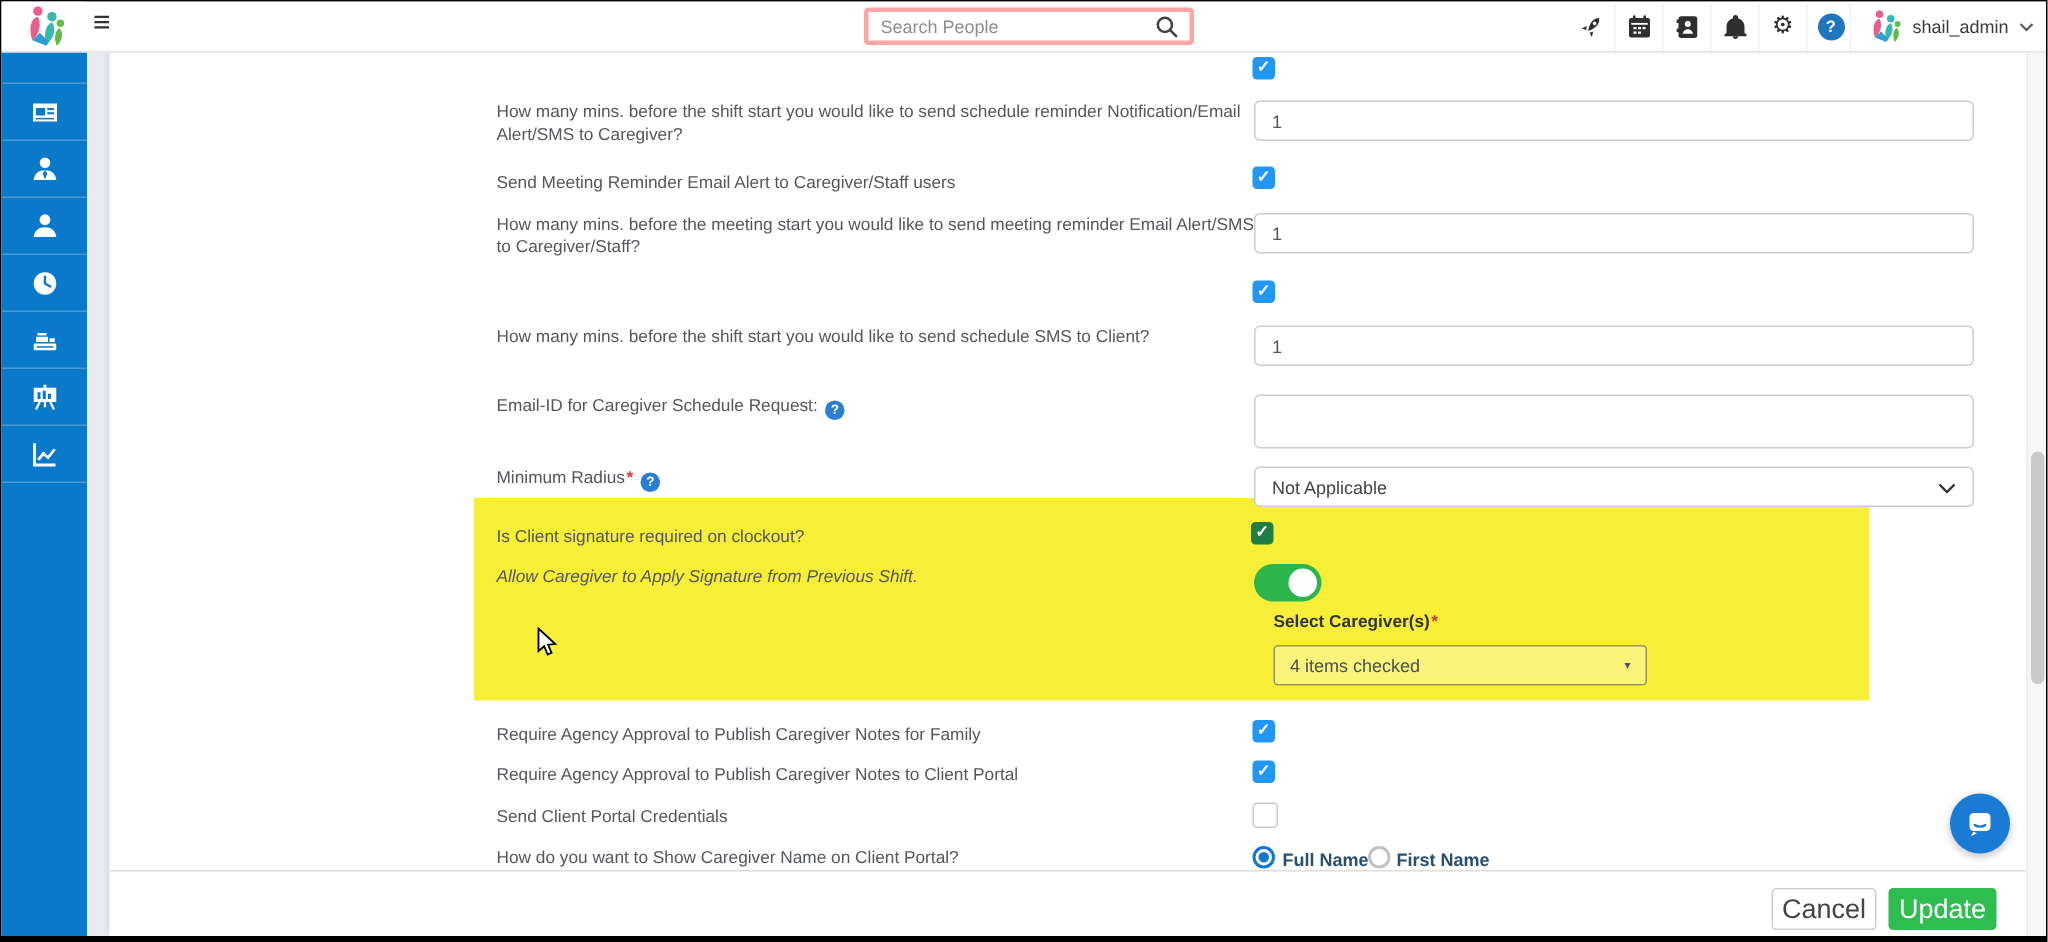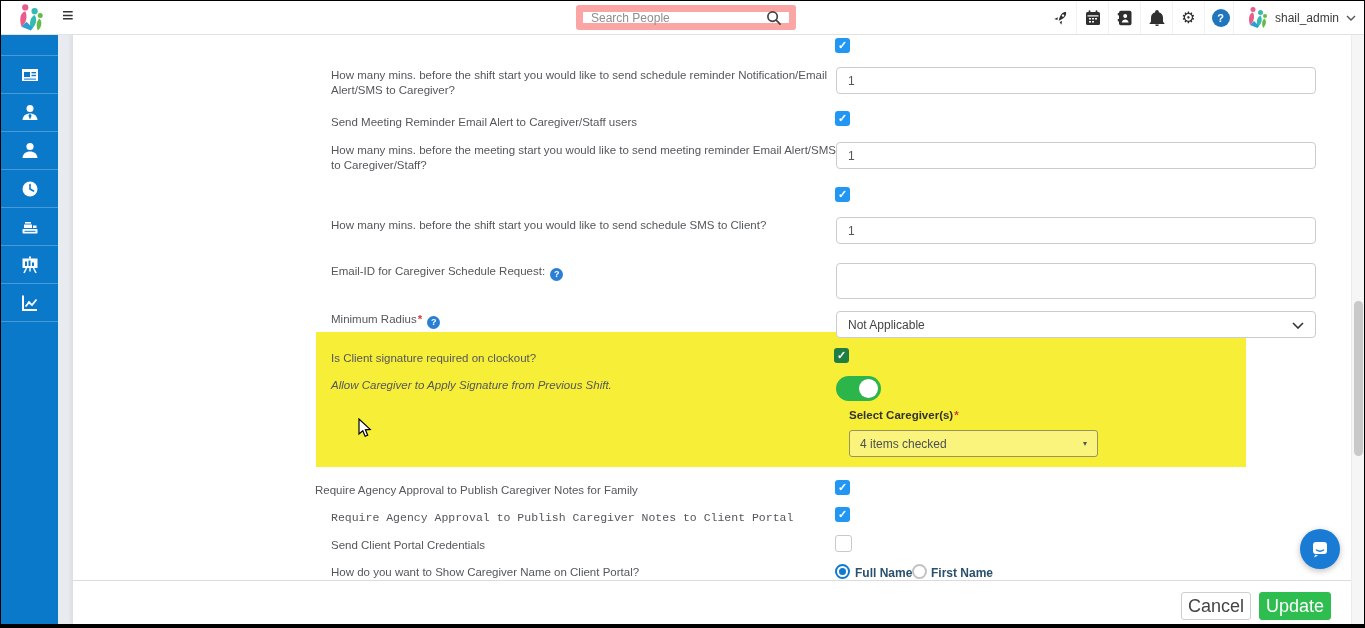--- a/index.html
+++ b/index.html
@@ -5,21 +5,21 @@
   html,body{margin:0;padding:0;}
   body{width:1365px;height:628px;background:#000;position:relative;overflow:hidden;
        font-family:"Liberation Sans",sans-serif;}
   .window{position:absolute;left:1px;top:1px;width:1363px;height:623px;background:#e8ecf0;overflow:hidden;}
 
   
   .topbar{position:absolute;left:0;top:0;width:100%;height:33px;background:#fff;
           border-bottom:1px solid #e2e2e2;z-index:20;}
   .logo-box{position:absolute;left:0;top:0;width:56px;height:33px;display:flex;align-items:center;justify-content:center;background:#fff;}
   .hamburger{position:absolute;left:61px;top:3px;font-size:20px;font-weight:bold;color:#333;cursor:pointer;}
-  .search{position:absolute;left:575px;top:4px;width:220px;height:25px;border:7px solid #fca5a5;border-radius:3px;
+  .search{position:absolute;left:575px;top:4px;width:220px;height:25px;border:3px solid #fca5a5;border-radius:3px;
           background:#fff;display:flex;align-items:center;box-sizing:border-box;}
   .search input{border:none;outline:none;flex:1;padding:0 8px;font-size:12px;color:#333;background:transparent;min-width:0;}
   .search input::placeholder{color:#8e8e8e;}
   .search .mag{display:flex;align-items:center;padding-right:7px;}
   .tb-actions{position:absolute;right:128px;top:0;height:33px;display:flex;align-items:stretch;}
   .tb-cell{width:31px;display:flex;align-items:center;justify-content:center;border-left:1px solid #f1f1f1;cursor:pointer;}
   .tb-cell:first-child{border-left:none;}
   .gear-glyph{font-size:16px;color:#2f2f2f;line-height:1;}
   .help-circle{width:18px;height:18px;border-radius:50%;background:#2076bc;color:#fff;font-size:11px;font-weight:bold;
                display:flex;align-items:center;justify-content:center;}
@@ -319,26 +319,26 @@
   </div>
 
   <div class="mini-label" style="left:848px;top:408px;">
     <span>Select Caregiver(s)</span><span class="req">*</span>
   </div>
   <div class="dd">
     <span>4 items checked</span>
     <span class="tri">▾</span>
   </div>
 
-  <div class="lbl" style="left:314px;top:482px;">Require Agency Approval to Publish Caregiver Notes for Family</div>
+  <div class="lbl" style="left:330px;top:482px;">Require Agency Approval to Publish Caregiver Notes for Family</div>
   <div class="cb blue" style="left:834px;top:479px;">
     <span class="tick">✓</span>
   </div>
 
-  <div class="lbl" style="left:330px;top:509px;font-family:Liberation Mono, monospace;">Require Agency Approval to Publish Caregiver Notes to Client Portal</div>
+  <div class="lbl" style="left:330px;top:509px;">Require Agency Approval to Publish Caregiver Notes to Client Portal</div>
   <div class="cb blue" style="left:834px;top:506px;">
     <span class="tick">✓</span>
   </div>
 
   <div class="lbl" style="left:330px;top:537px;">Send Client Portal Credentials</div>
   <div class="cb empty" style="left:834px;top:534px;"></div>
 
   <div class="lbl" style="left:330px;top:564px;">How do you want to Show Caregiver Name on Client Portal?</div>
   <div class="radio on" style="left:834px;top:563px;">
     <span class="dot"></span>

